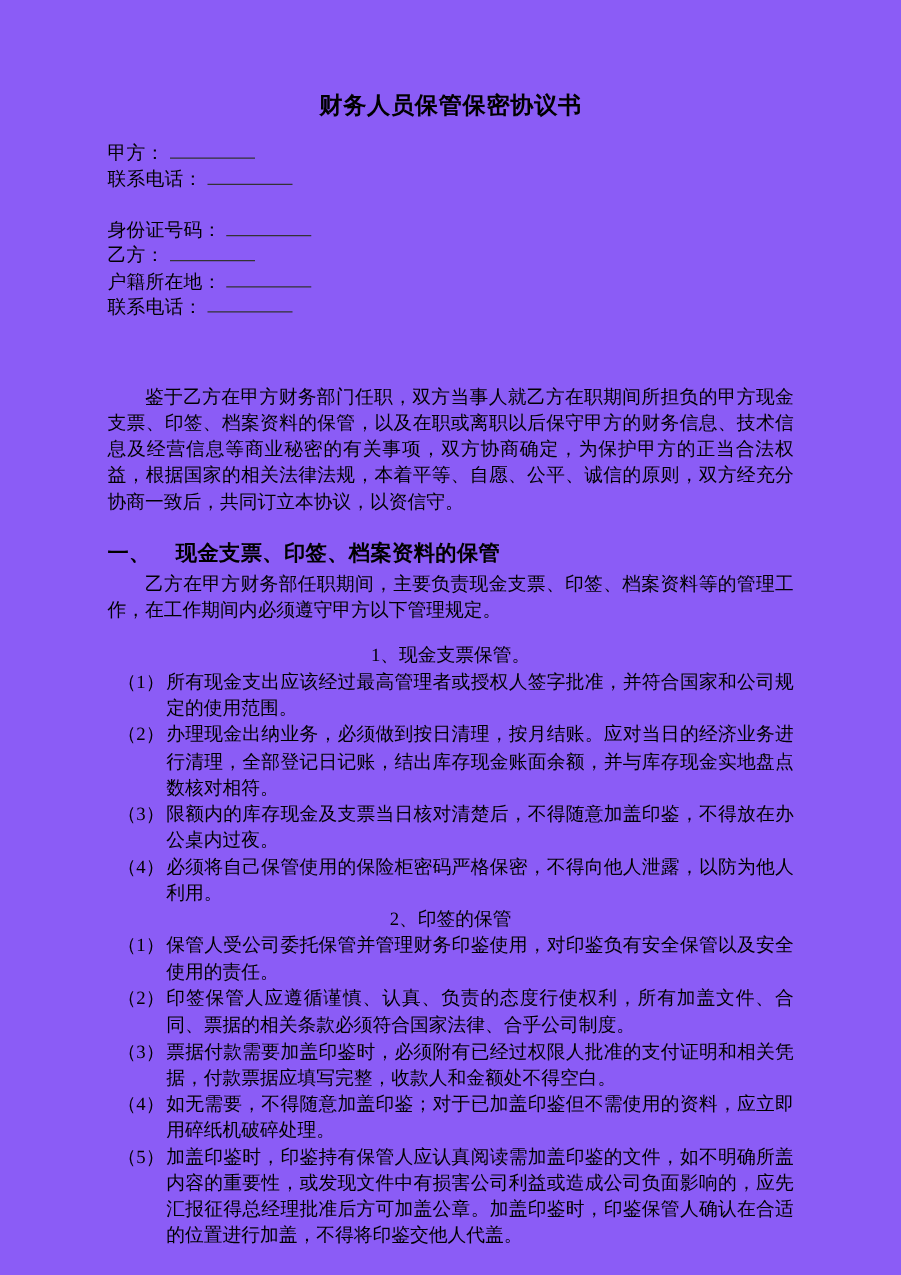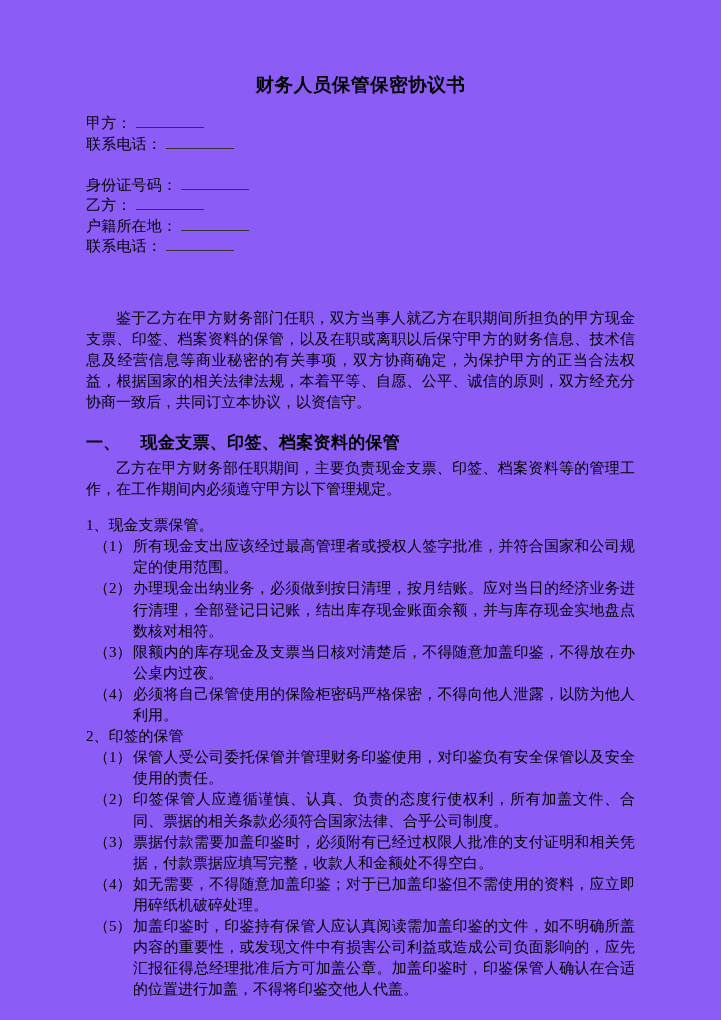--- a/index.html
+++ b/index.html
@@ -79,20 +79,21 @@
     font-size: 15px;
     line-height: 21.1px;
     text-align: justify;
     text-indent: 2em;
     text-justify: inter-ideograph;
   }
   .sub-title {
     font-size: 15px;
     line-height: 21.1px;
     margin-top: 0;
+    text-align: center;
   }
   .item-list {
     list-style: none;
     margin: 0;
     padding: 0;
   }
   .item {
     position: relative;
     font-size: 15px;
     line-height: 21.1px;

